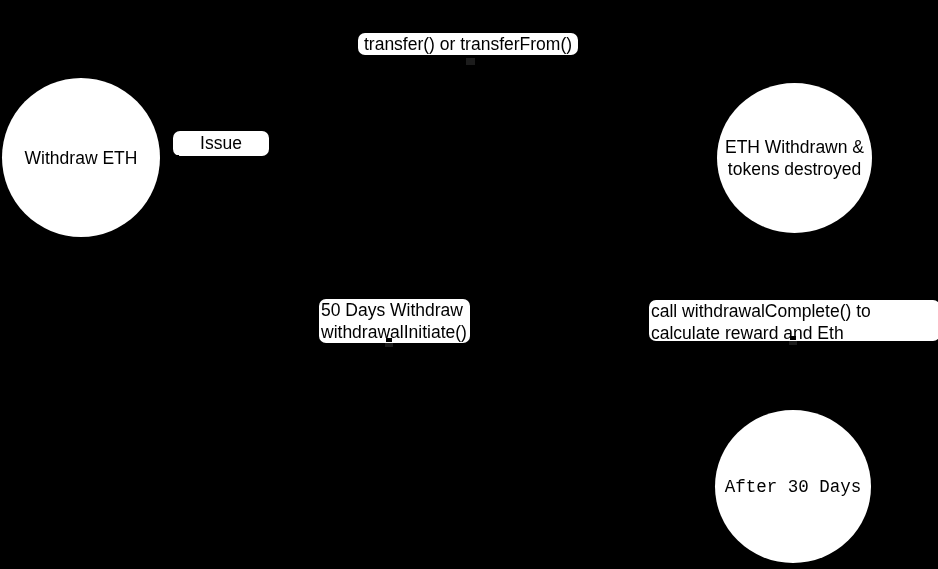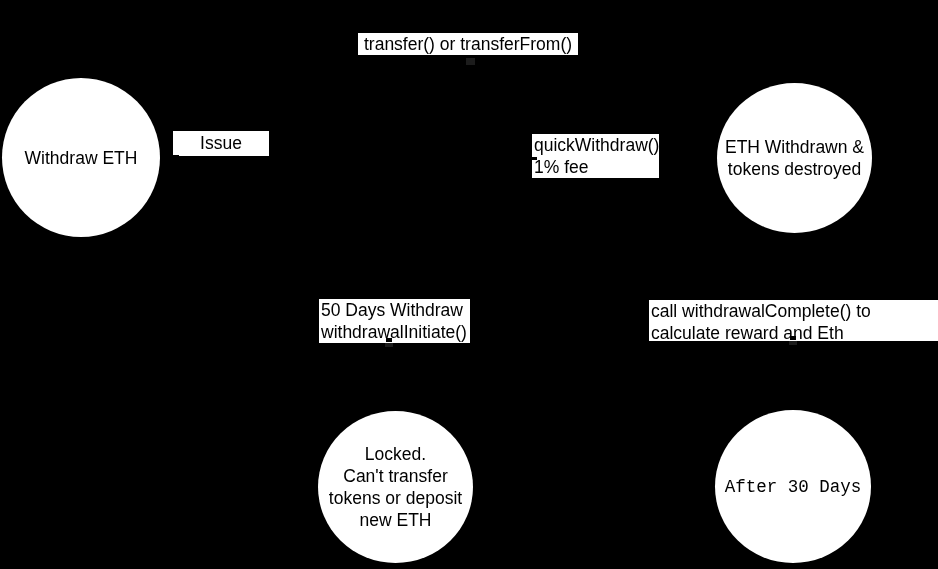--- a/index.html
+++ b/index.html
@@ -40,20 +40,21 @@
 
   
   .edge-label {
     position: absolute;
     background: #ffffff;
     color: #000000;
     font-size: 17.5px;
     line-height: 22px;
     white-space: pre-line;
     overflow: hidden;
+    border-radius: 7px;
   }
   .lbl-center { text-align: center; }
   .lbl-left   { text-align: left; padding-left: 2px; }
 
   .lbl-transfer  { left: 358px; top: 33px;  width: 220px; height: 22px; }
   .lbl-issue     { left: 173px; top: 131px; width: 96px; height: 25px; line-height: 25px; }
   .lbl-quick     { left: 532px; top: 134px; width: 125px; height: 44px; }
   .lbl-initiate  { left: 319px; top: 299px; width: 149px; height: 44px; }
   .lbl-complete  { left: 649px; top: 300px; width: 289px; height: 41px; }
   .lbl-wait      { left: 577px; top: 474px; width: 105px; height: 25px; line-height: 25px; }
@@ -79,37 +80,29 @@
   <div class="node node-deposit">
     <span class="node-text">Withdraw ETH</span>
   </div>
 
 
   <div class="node node-withdrawn">
     <span class="node-text">ETH Withdrawn &amp;
 tokens destroyed</span>
   </div>
 
-  <div class="node node-locked">
-    <span class="node-text">Locked.
-Can't transfer
-tokens or deposit
-new ETH</span>
-  </div>
 
   <div class="node node-after30">
     <span class="node-text">After 30 Days</span>
   </div>
 
   <div class="edge-label lbl-transfer lbl-center">transfer() or transferFrom()</div>
 
   <div class="edge-label lbl-issue lbl-center">Issue tokens</div>
 
-  <div class="edge-label lbl-quick lbl-left">quickWithdraw()
-1% fee</div>
 
   <div class="edge-label lbl-initiate lbl-left">50 Days Withdraw
 withdrawalInitiate()</div>
 
   <div class="edge-label lbl-complete lbl-left">call withdrawalComplete() to
 calculate reward and Eth widthdrawal</div>
 
 
   <div class="edge-frag frag-issue"></div>
   <div class="edge-frag frag-quick"></div>

